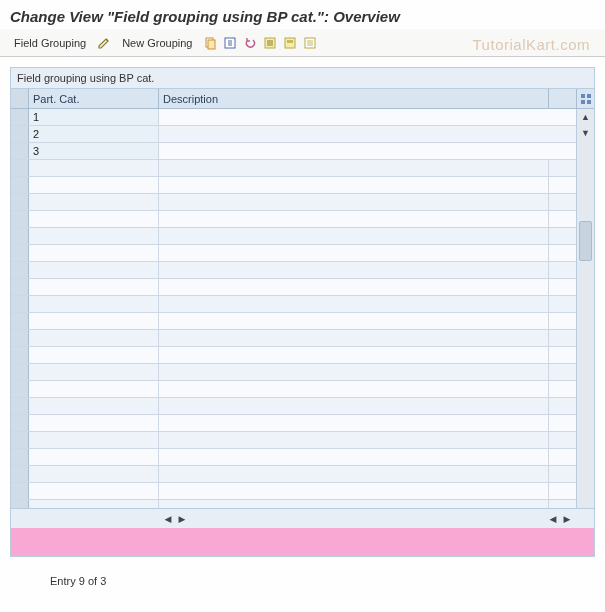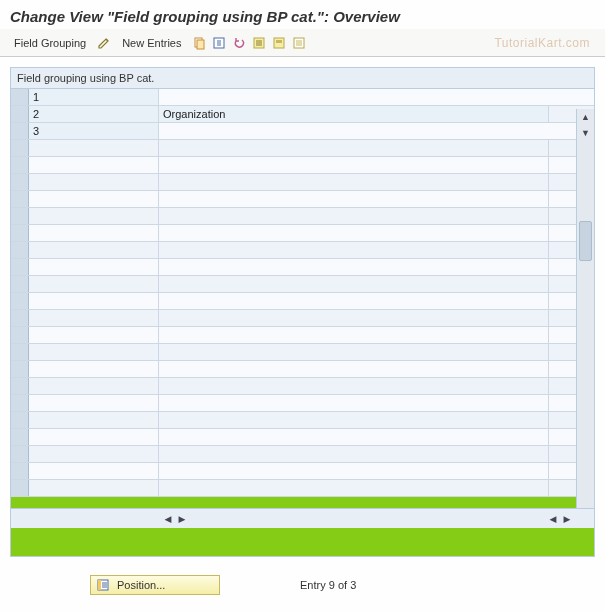--- a/index.html
+++ b/index.html
@@ -41,30 +41,30 @@
       height: 16px;
       display: inline-flex;
       align-items: center;
       justify-content: center;
       cursor: pointer;
     }
     .watermark {
       position: absolute;
       right: 15px;
       top: 36px;
-      font-size: 12px;
+      font-size: 15px;
       color: rgba(200,160,120,0.55);
       font-family: sans-serif;
       pointer-events: none;
       letter-spacing: 0.5px;
     }
     .panel {
       margin: 10px;
       border: 1px solid #b8cde0;
-      background: #84cc16;
+      background: #f9a8d4;
       height: 490px;
       position: relative;
     }
     .panel-title {
       padding: 4px 6px;
       color: #333;
       background: #e8eef6;
     }
     .grid-area {
       position: relative;
@@ -207,21 +207,21 @@
   <span class="toolbar-text-btn">
     <span>Field Grouping</span>
   </span>
   <span class="toolbar-icon">
     <svg width="14" height="14" viewBox="0 0 14 14">
         <path d="M2 10 L9 3 L11 5 L4 12 L2 12 Z" fill="none" stroke="#8a7a2a" stroke-width="1.2"></path>
         <path d="M9 3 L11 5" stroke="#8a7a2a" stroke-width="1.2"></path>
       </svg>
   </span>
   <span class="toolbar-text-btn">
-    <span>New Entries</span>
+    <span>New Grouping</span>
   </span>
   <span class="toolbar-icon">
     <svg width="14" height="14" viewBox="0 0 14 14">
         <rect x="3" y="2" width="7" height="9" fill="#fff" stroke="#c89038" stroke-width="1"></rect>
         <rect x="5" y="4" width="7" height="9" fill="#ffe8b0" stroke="#c89038" stroke-width="1"></rect>
       </svg>
   </span>
   <span class="toolbar-icon">
     <svg width="14" height="14" viewBox="0 0 14 14">
         <rect x="2" y="2" width="10" height="10" fill="#fff" stroke="#4a6aa8" stroke-width="1"></rect>
@@ -258,29 +258,41 @@
         <line x1="4" y1="9" x2="10" y2="9" stroke="#c8b860"></line>
       </svg>
   </span>
 </div>
 
 <div class="watermark">TutorialKart.com</div>
 
 <div class="panel">
   <div class="panel-title">Field grouping using BP cat.</div>
   <div class="grid-area">
+    <div class="grid-header">
+      <div class="row-selector-head"></div>
+      <div class="col-head col1">Part. Cat.</div>
+      <div class="col-head col2">Description</div>
+      <div class="config-head">
+        <svg width="12" height="12" viewBox="0 0 12 12">
+            <rect x="1" y="1" width="4" height="4" fill="#6a88b8"></rect>
+            <rect x="7" y="1" width="4" height="4" fill="#6a88b8"></rect>
+            <rect x="1" y="7" width="4" height="4" fill="#6a88b8"></rect>
+            <rect x="7" y="7" width="4" height="4" fill="#6a88b8"></rect>
+          </svg>
+      </div>
+    </div>
     <div class="grid-body" id="grid-body">
         <div class="grid-row norm">
           <div class="row-selector"></div>
           <div class="cell col1">1</div>
         </div>
         <div class="grid-row alt">
           <div class="row-selector"></div>
           <div class="cell col1">2</div>
-          <div class="cell col2">Organization</div>
         </div>
         <div class="grid-row norm">
           <div class="row-selector"></div>
           <div class="cell col1">3</div>
         </div>
         <div class="grid-row alt">
           <div class="row-selector"></div>
           <div class="cell col1" style="background: transparent;"></div>
           <div class="cell col2" style="background: transparent;"></div>
         </div>
@@ -401,24 +413,14 @@
       </div>
       <div class="hscroll-right">
         <div class="hscroll-btn">◀</div>
         <div class="hscroll-btn">▶</div>
       </div>
     </div>
   </div>
 </div>
 
 <div class="footer">
-  <div class="position-btn">
-    <svg width="14" height="14" viewBox="0 0 14 14">
-        <rect x="1" y="2" width="10" height="10" fill="#fff" stroke="#4a6aa8"></rect>
-        <rect x="1" y="2" width="3" height="10" fill="#f5c860"></rect>
-        <line x1="5" y1="5" x2="10" y2="5" stroke="#4a6aa8"></line>
-        <line x1="5" y1="7" x2="10" y2="7" stroke="#4a6aa8"></line>
-        <line x1="5" y1="9" x2="10" y2="9" stroke="#4a6aa8"></line>
-      </svg>
-    <span>Position...</span>
-  </div>
   <div class="entry-status">Entry 9 of 3</div>
 </div>
 
 </body></html>

